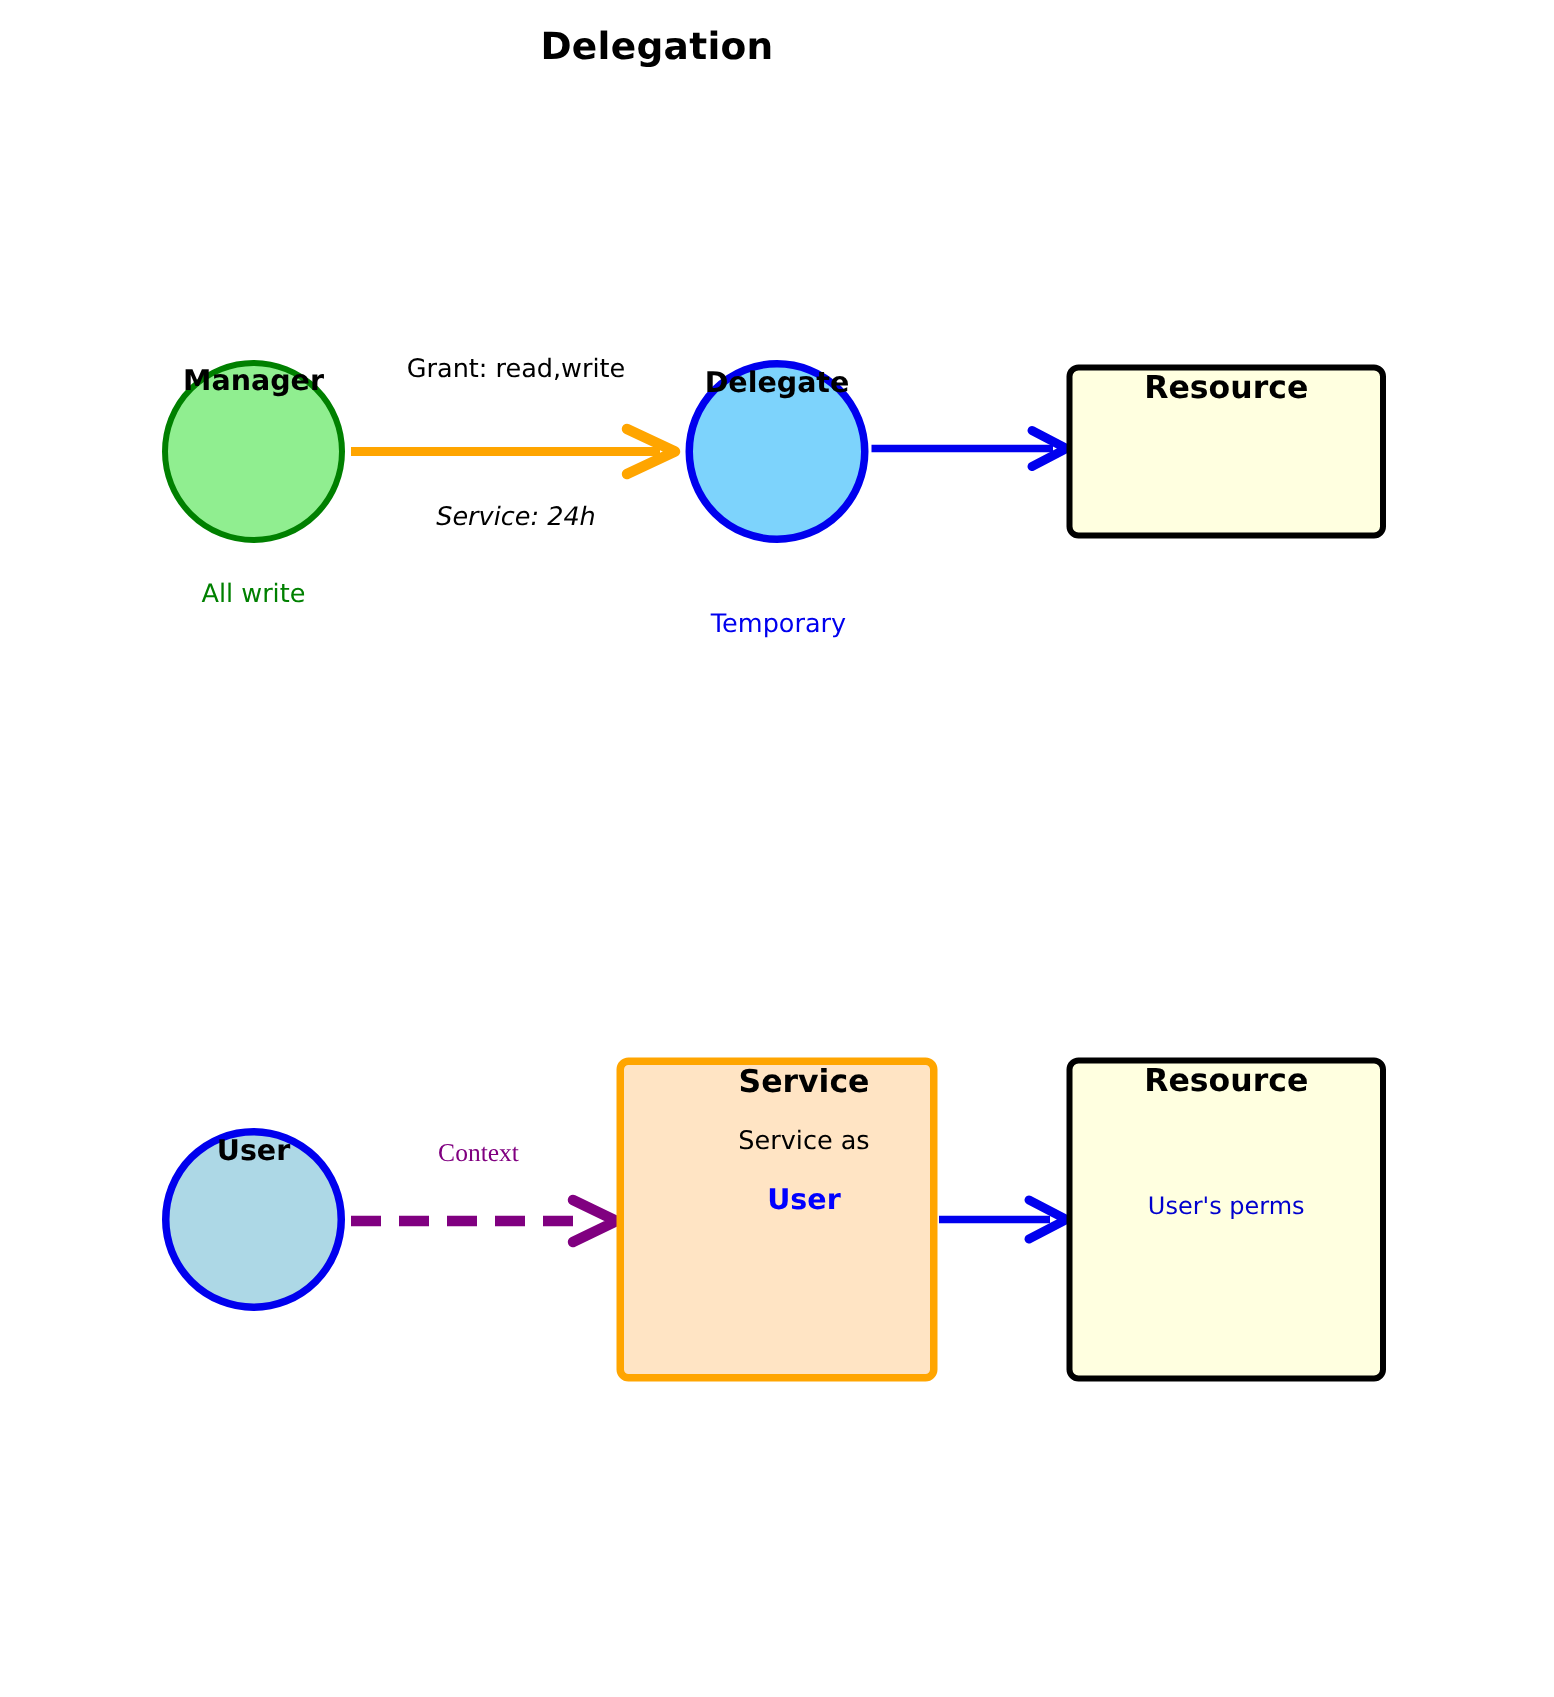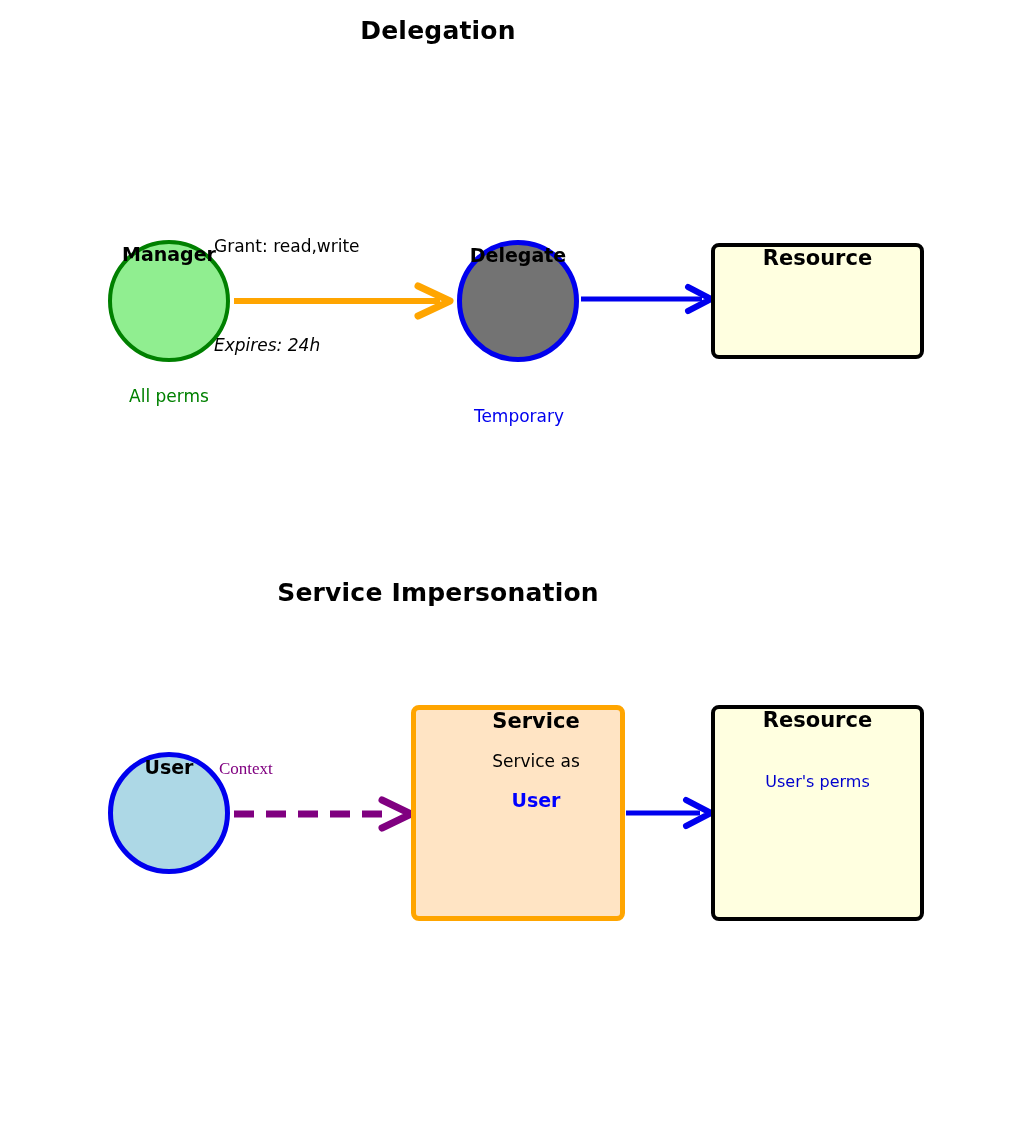--- a/index.html
+++ b/index.html
@@ -74,21 +74,21 @@
   }
 
   
   #node-manager {
     left: 108px; top: 240px; width: 122px; height: 122px;
     background: #90ee90;
     border: 4px solid #008000;
   }
   #node-delegate {
     left: 457px; top: 240px; width: 122px; height: 122px;
-    background: #737373;
+    background: #7dd3fc;
     border: 5px solid #0000ee;
   }
   #node-resource-1 {
     left: 711px; top: 243px; width: 213px; height: 116px;
     background: #ffffe0;
     border: 4px solid #000000;
     border-radius: 8px;
   }
   #node-resource-1 .node-label { font-size: 21px; }
 
@@ -102,20 +102,21 @@
     color: #008000;
   }
   #caption-delegate {
     left: 418px; top: 386px; width: 202px;
     color: #0000ee;
     margin-top: 20px;
   }
 
   .edge-label {
     position: absolute;
+    text-align: center;
     font-size: 17px;
     color: #000000;
   }
   #label-grant {
     left: 214px; top: 236px; width: 260px;
   }
   #label-expires {
     left: 214px; top: 335px; width: 260px;
     font-style: italic;
   }
@@ -141,21 +142,21 @@
     padding-left: 36px;
   }
   #node-service .node-label { font-size: 21px; }
   #node-resource-2 {
     left: 711px; top: 705px; width: 213px; height: 216px;
     background: #ffffe0;
     border: 4px solid #000000;
     border-radius: 8px;
   }
   #node-resource-2 .node-label { font-size: 21px; }
-  #node-resource-2 .node-note { margin-top: 40px; }
+  #node-resource-2 .node-note { margin-top: 62px; }
   .service-stack {
     display: flex;
     flex-direction: column;
     align-items: center;
     gap: 18px;
   }
 </style>
 </head>
 <body>
 
@@ -183,37 +184,36 @@
       <polyline points="686,800 711,813 686,826" fill="none" stroke="#0000ee" stroke-width="6" stroke-linecap="round" stroke-linejoin="round"></polyline>
     </g>
   </svg>
 
   <div class="diagram-title" id="title-delegation">Delegation</div>
 
   <div class="node circle-node" id="node-manager">
     <div class="node-label">Manager</div>
   </div>
 
-  <div class="caption" id="caption-manager">All perms</div>
+  <div class="caption" id="caption-manager">All write</div>
 
   <div class="edge-label" id="label-grant">Grant: read,write</div>
 
-  <div class="edge-label" id="label-expires">Expires: 24h</div>
+  <div class="edge-label" id="label-expires">Service: 24h</div>
 
   <div class="node circle-node" id="node-delegate">
     <div class="node-label">Delegate</div>
   </div>
 
   <div class="caption" id="caption-delegate">Temporary</div>
 
   <div class="node" id="node-resource-1">
     <div class="node-label">Resource</div>
   </div>
 
-  <div class="diagram-title" id="title-impersonation">Service Impersonation</div>
 
   <div class="node circle-node" id="node-user">
     <div class="node-label">User</div>
   </div>
 
   <div class="edge-label" id="label-context">Context</div>
 
   <div class="node" id="node-service">
     <div class="service-stack">
       <div class="node-label">Service</div>

